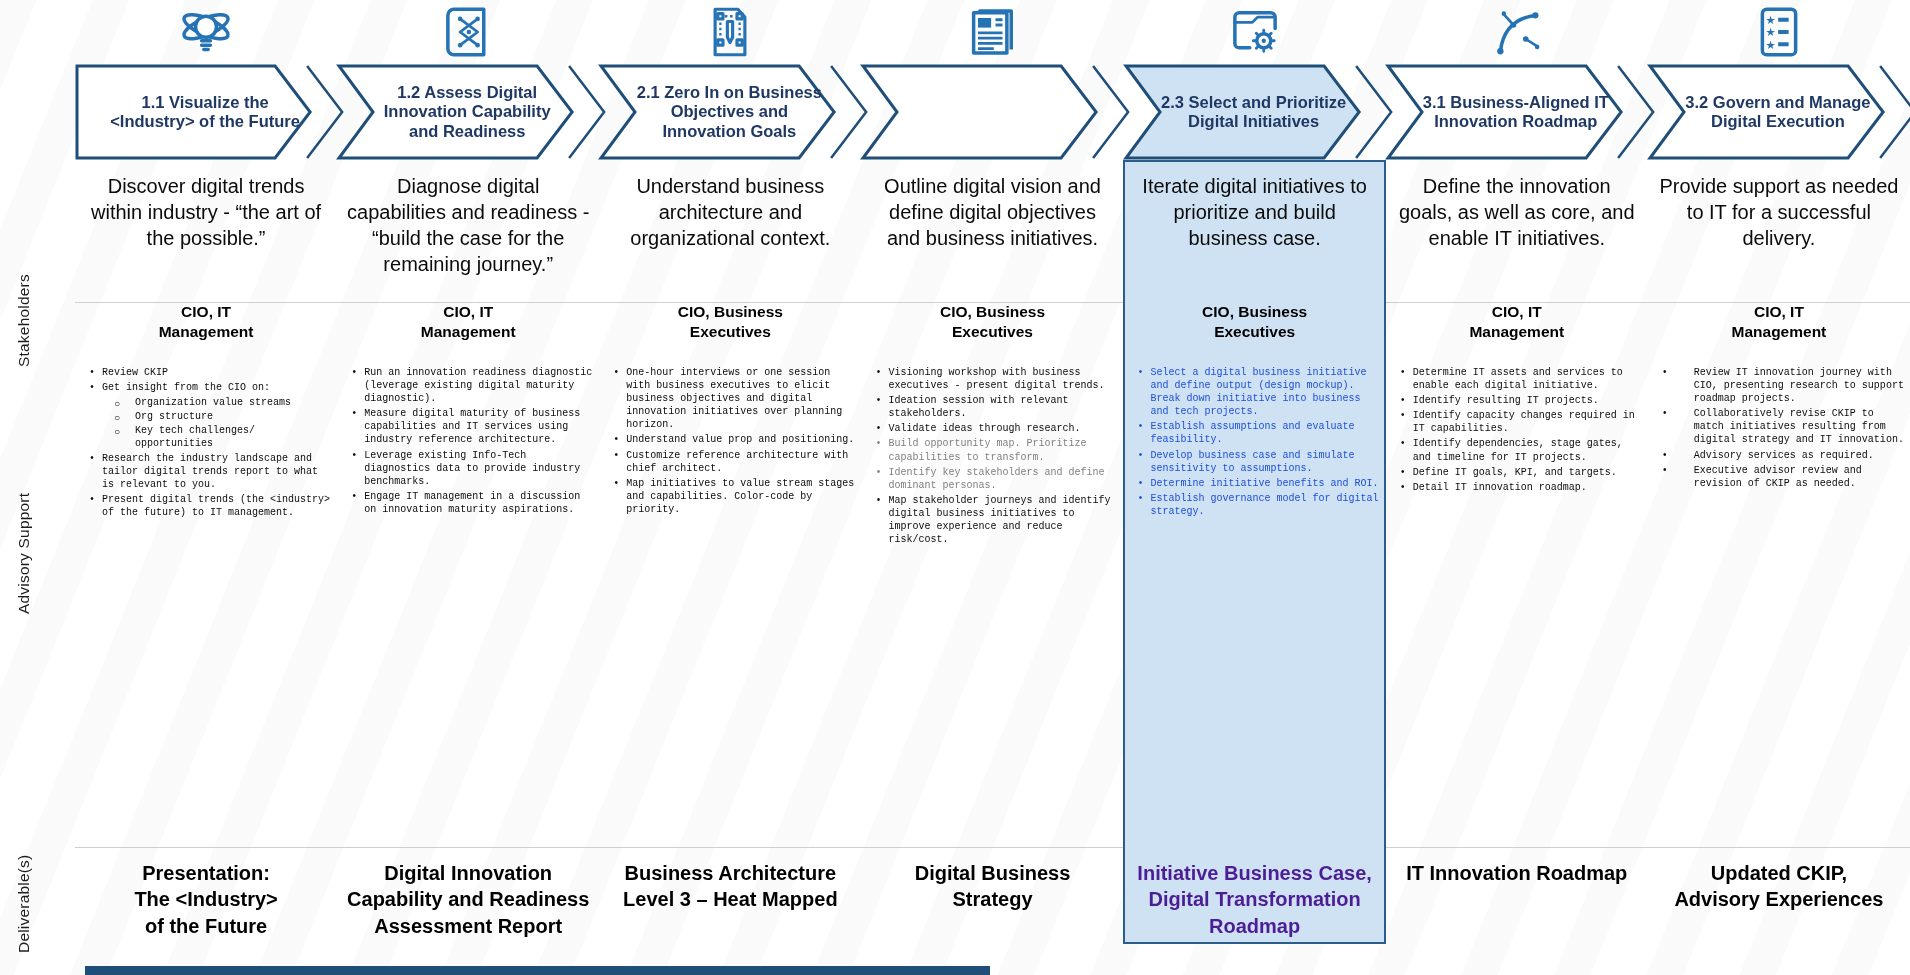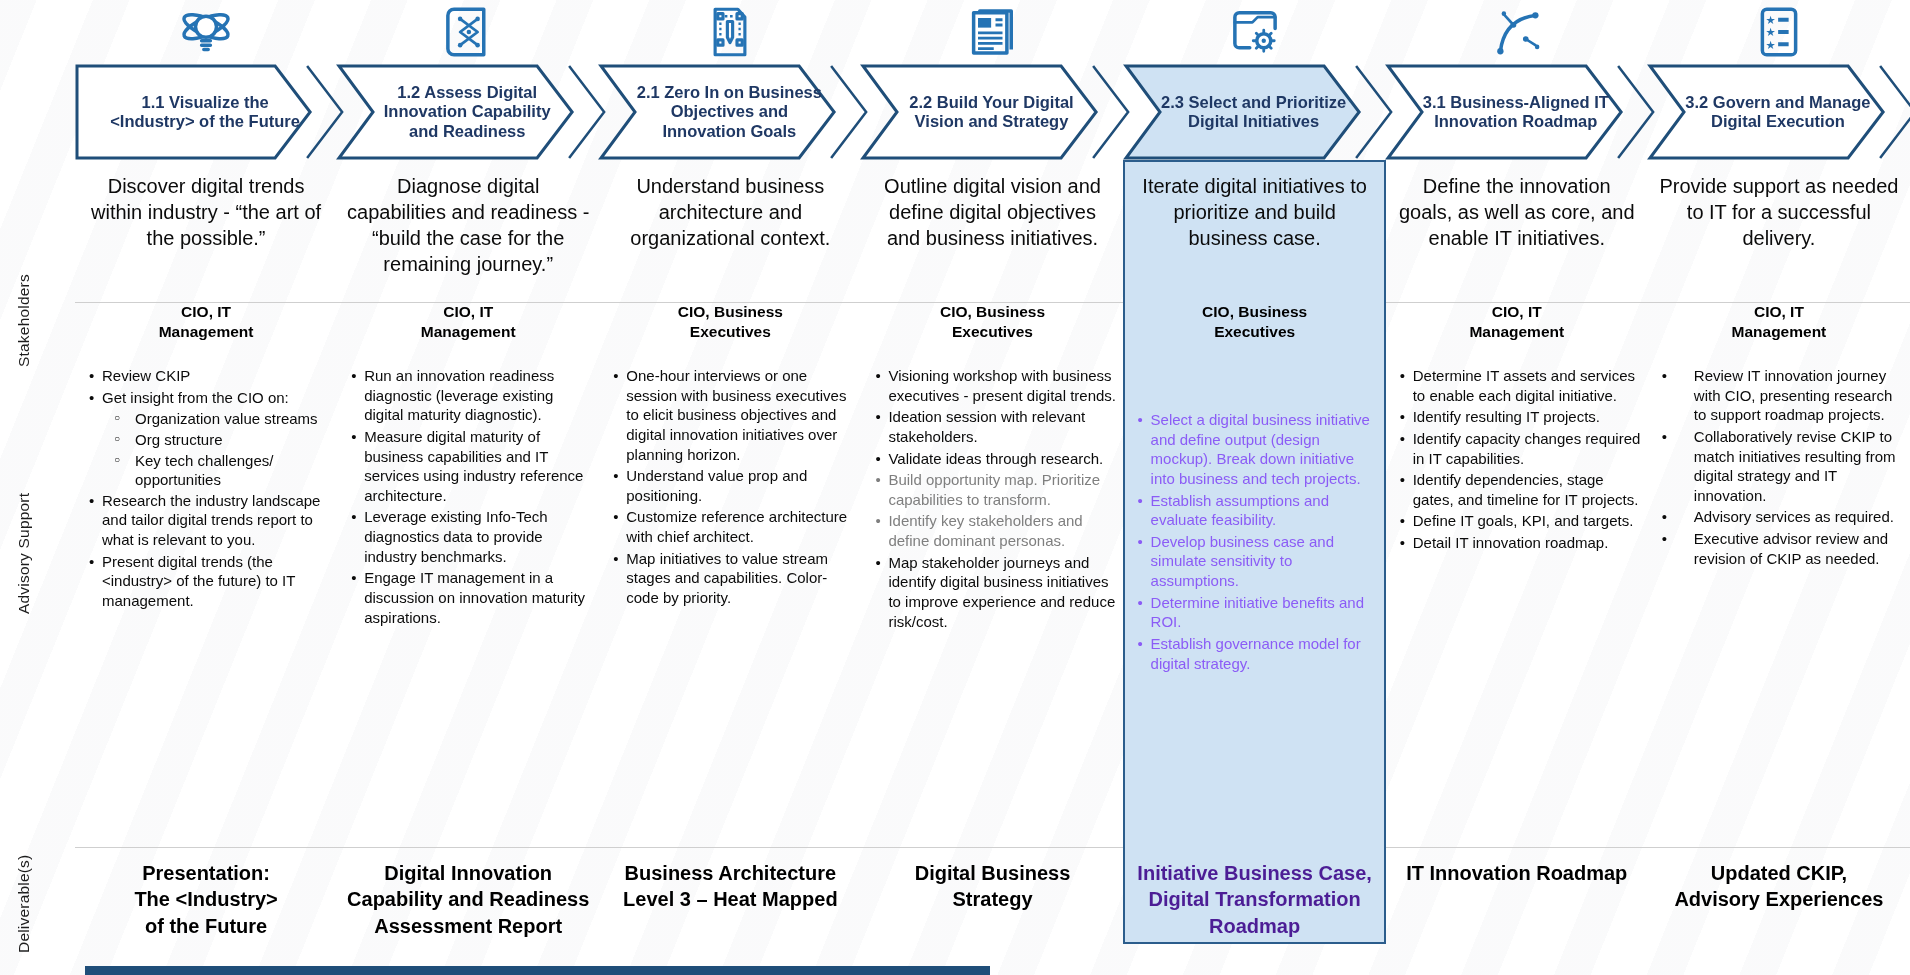--- a/index.html
+++ b/index.html
@@ -41,30 +41,30 @@
   .icon svg{width:56px;height:56px;display:block;}
   .chev-cell{position:relative;}
   .chev-svg{position:absolute;inset:0;width:100%;height:100%;overflow:visible;}
   .chev-title{
     position:absolute;top:3px;bottom:3px;left:34px;right:36px;
     display:flex;align-items:center;justify-content:center;text-align:center;
     font-weight:700;font-size:16.5px;line-height:1.16;color:#1F3864;
   }
   .desc{padding:13px 9px 0;text-align:center;font-size:20px;line-height:1.3;color:#0b0b0b;}
   .stake{text-align:center;font-weight:700;font-size:15.5px;line-height:1.28;white-space:pre-line;color:#000;}
-  ul.bullets{margin:0;padding:4px 5px 0 12px;list-style:none;font-size:15px;line-height:1.31;color:#0b0b0b;}
+  ul.bullets{margin:0;padding:4px 5px 0 12px;list-style:none;font-size:10px;line-height:1.31;color:#0b0b0b;font-family:Liberation Mono, monospace;}
   ul.bullets>li{position:relative;padding-left:15px;margin-bottom:2px;}
   ul.bullets>li::before{content:"\2022";position:absolute;left:2px;}
   ul.bullets.wide>li{padding-left:34px;}
   ul.bullets li.gray{color:#7F7F7F;}
   ul.sub{margin:0;padding:0;list-style:none;}
   ul.sub li{position:relative;padding-left:48px;margin-bottom:1px;}
   ul.sub li::before{content:"\25CB";position:absolute;left:27px;top:2px;font-size:10px;}
   .deliv{padding:13px 6px 0;text-align:center;font-weight:700;font-size:20px;line-height:1.32;white-space:pre-line;color:#000;}
-  .hl-col ul.bullets{color:#8b5cf6;margin-top:44px;}
+  .hl-col ul.bullets{color:#1d4ed8;}
   .hl-col .deliv{color:#4c1d95;}
 </style>
 </head>
 <body>
 
 <div class="board">
   <div class="side-label lbl-stake">Stakeholders</div>
   <div class="side-label lbl-advisory">Advisory Support</div>
   <div class="side-label lbl-deliv">Deliverable(s)</div>
 
@@ -196,21 +196,20 @@
                 <path d="M36 18 h8 M36 24 h8 M16 33 h28 M16 39 h28 M16 45 h28 M16 51 h18" stroke-width="3.4"></path>
               </g>
             </svg>
           </span>
         </div>
         <div class="chev-cell">
           <svg class="chev-svg" viewBox="0 0 262 96" preserveAspectRatio="none">
             <polygon points="2,2 200,2 235,48 200,94 2,94 36,48" fill="#ffffff" stroke="#1F4E79" stroke-width="3"></polygon>
             <polyline points="232,2 267,48 232,94" fill="none" stroke="#1F4E79" stroke-width="2.5"></polyline>
           </svg>
-          <div class="chev-title">2.2 Build Your Digital Vision and Strategy</div>
         </div>
         <div class="desc">Outline digital vision and define digital objectives and business initiatives.</div>
         <div class="stake">CIO, Business
 Executives</div>
         <ul class="bullets">
           <li>Visioning workshop with business executives - present digital trends.</li>
           <li>Ideation session with relevant stakeholders.</li>
           <li>Validate ideas through research.</li>
           <li class="gray">Build opportunity map. Prioritize capabilities to transform.</li>
           <li class="gray">Identify key stakeholders and define dominant personas.</li>

